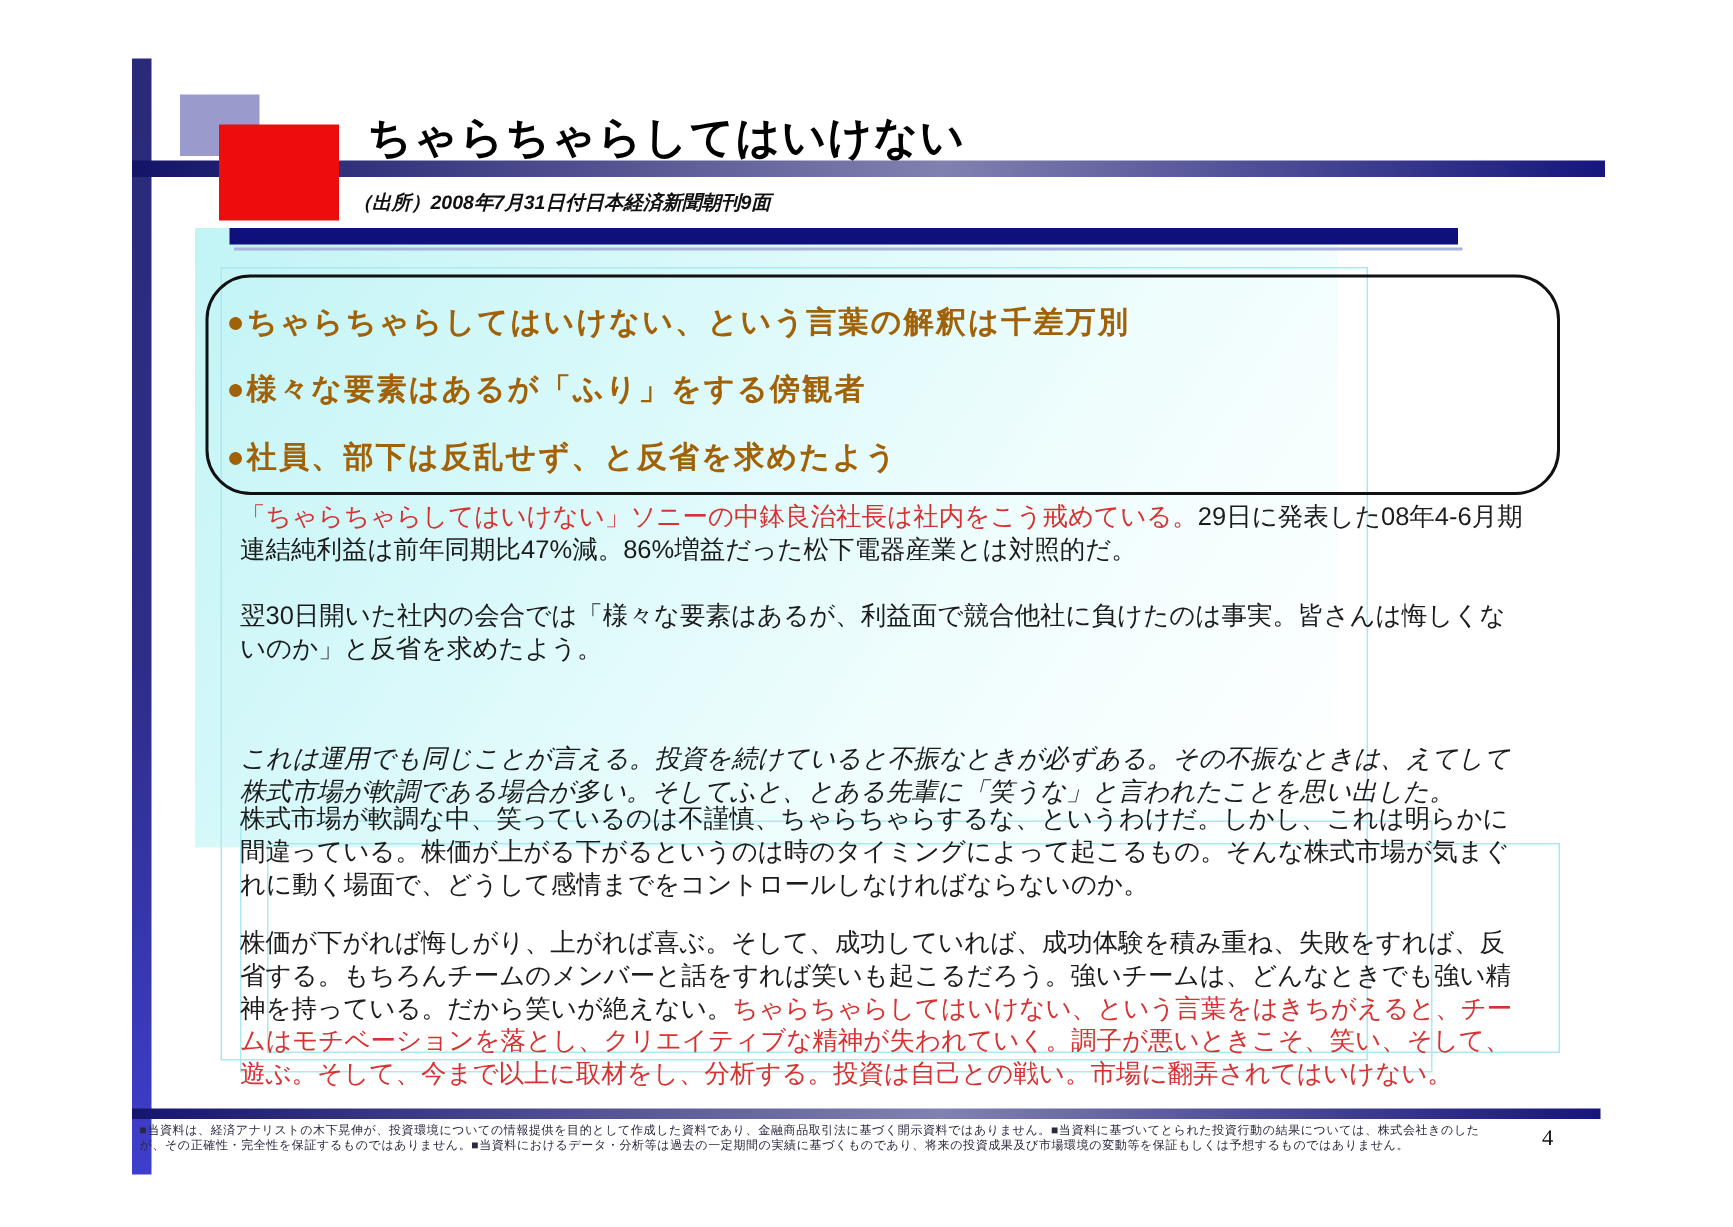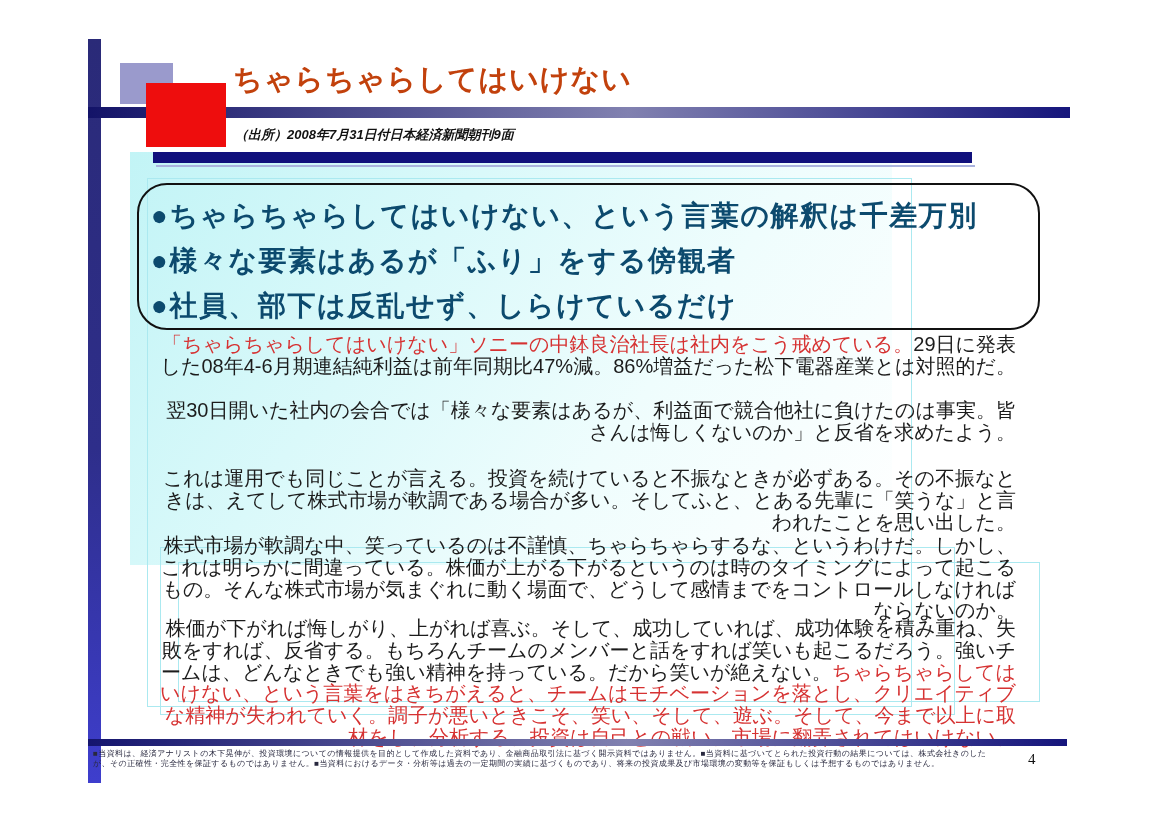--- a/index.html
+++ b/index.html
@@ -6,40 +6,40 @@
   .slide{
     position:relative;width:1155px;height:818px;background:#ffffff;overflow:hidden;
     font-family:"Liberation Sans","DejaVu Sans",sans-serif;color:#1a1a1a;
   }
   .vbar{position:absolute;left:88px;top:39px;width:13px;height:744px;
     background:linear-gradient(to bottom,#2a2a78 0%,#2e2e8a 55%,#3e3ecd 100%);z-index:2;}
   .sq-lav{position:absolute;left:120px;top:63px;width:53px;height:41px;background:#9a9acc;z-index:1;}
   .sq-red{position:absolute;left:146px;top:83px;width:80px;height:64px;background:#ee0d0d;z-index:4;}
   .hbar1{position:absolute;left:88px;top:107px;width:982px;height:11px;z-index:3;
     background:linear-gradient(to right,#131368 0%,#8181b0 55%,#16167c 100%);}
-  .title{position:absolute;left:233px;top:60px;margin:0;font-size:29px;font-weight:bold;
-    letter-spacing:1px;color:#c2410c;z-index:5;white-space:nowrap;}
+  .title{position:absolute;left:233px;top:60px;margin:12px;font-size:29px;font-weight:bold;
+    letter-spacing:1px;color:#000000;z-index:5;white-space:nowrap;}
   .source{position:absolute;left:235px;top:126px;font-size:13px;font-weight:bold;color:#111;
     z-index:5;white-space:nowrap;font-style:italic;}
   .hbar2{position:absolute;left:153px;top:152px;width:819px;height:11px;background:#10107c;z-index:3;}
   .hbar2u{position:absolute;left:156px;top:165px;width:819px;height:2px;background:#aab2de;z-index:3;}
   .panel{position:absolute;left:130px;top:152px;width:762px;height:413px;z-index:0;
     background:linear-gradient(125deg,#c2f4f6 0%,#daf9fa 35%,#effdfd 65%,rgba(255,255,255,0) 100%);}
   .deco{position:absolute;border:1px solid #abe9f0;background:transparent;z-index:0;}
   .deco1{left:147px;top:178px;width:763px;height:527px;}
   .deco2{left:160px;top:547px;width:793px;height:166px;}
   .deco3{left:178px;top:562px;width:860px;height:138px;}
   .kbox{position:absolute;left:137px;top:183px;width:903px;height:147px;border:2px solid #111;
     border-radius:30px;z-index:3;box-sizing:border-box;padding:8px 0 0 12px;}
-  .kitem{font-size:28px;font-weight:bold;letter-spacing:1.5px;line-height:45px;color:#0c4a6e;
+  .kitem{font-size:20px;font-weight:bold;letter-spacing:1.5px;line-height:45px;color:#a16207;
     white-space:nowrap;}
-  .para{position:absolute;left:160px;width:856px;font-size:20px;line-height:21.8px;
-    color:#1c1c1c;z-index:3;text-align:right;}
+  .para{position:absolute;left:160px;width:856px;font-size:17px;line-height:21.8px;
+    color:#1c1c1c;z-index:3;text-align:left;}
   .red{color:#d63232;}
-  .p1{top:334px;} .p2{top:400px;} .p3{top:468px;} .p4{top:535px;} .p5{top:618px;}
+  .p1{top:334px;} .p2{top:400px;} .p3{top:495px;font-style:italic;} .p4{top:535px;} .p5{top:618px;}
   .fbar{position:absolute;left:88px;top:739px;width:979px;height:7px;z-index:3;
     background:linear-gradient(to right,#15156e 0%,#8181b0 55%,#15157c 100%);}
   .footer{position:absolute;left:93px;top:749px;width:900px;z-index:3;
     font-family:"Liberation Serif","DejaVu Serif",serif;font-size:8px;line-height:10.4px;
     color:#29293f;letter-spacing:0.4px;}
   .pageno{position:absolute;left:1028px;top:751px;font-size:15px;color:#111;z-index:3;
     font-family:"Liberation Serif","DejaVu Serif",serif;}
 </style>
 </head>
 <body>
@@ -55,21 +55,21 @@
   <div class="hbar2u"></div>
 
   <div class="panel"></div>
   <div class="deco deco1"></div>
   <div class="deco deco2"></div>
   <div class="deco deco3"></div>
 
   <div class="kbox">
     <div class="kitem">●ちゃらちゃらしてはいけない、という言葉の解釈は千差万別</div>
     <div class="kitem">●様々な要素はあるが「ふり」をする傍観者</div>
-    <div class="kitem">●社員、部下は反乱せず、しらけているだけ</div>
+    <div class="kitem">●社員、部下は反乱せず、と反省を求めたよう</div>
   </div>
 
   <div class="para p1"><span class="red">「ちゃらちゃらしてはいけない」ソニーの中鉢良治社長は社内をこう戒めている。</span><span>29日に発表した08年4-6月期連結純利益は前年同期比47%減。86%増益だった松下電器産業とは対照的だ。</span></div>
 
   <div class="para p2">翌30日開いた社内の会合では「様々な要素はあるが、利益面で競合他社に負けたのは事実。皆さんは悔しくないのか」と反省を求めたよう。</div>
 
   <div class="para p3">これは運用でも同じことが言える。投資を続けていると不振なときが必ずある。その不振なときは、えてして株式市場が軟調である場合が多い。そしてふと、とある先輩に「笑うな」と言われたことを思い出した。</div>
 
   <div class="para p4">株式市場が軟調な中、笑っているのは不謹慎、ちゃらちゃらするな、というわけだ。しかし、これは明らかに間違っている。株価が上がる下がるというのは時のタイミングによって起こるもの。そんな株式市場が気まぐれに動く場面で、どうして感情までをコントロールしなければならないのか。</div>
 

